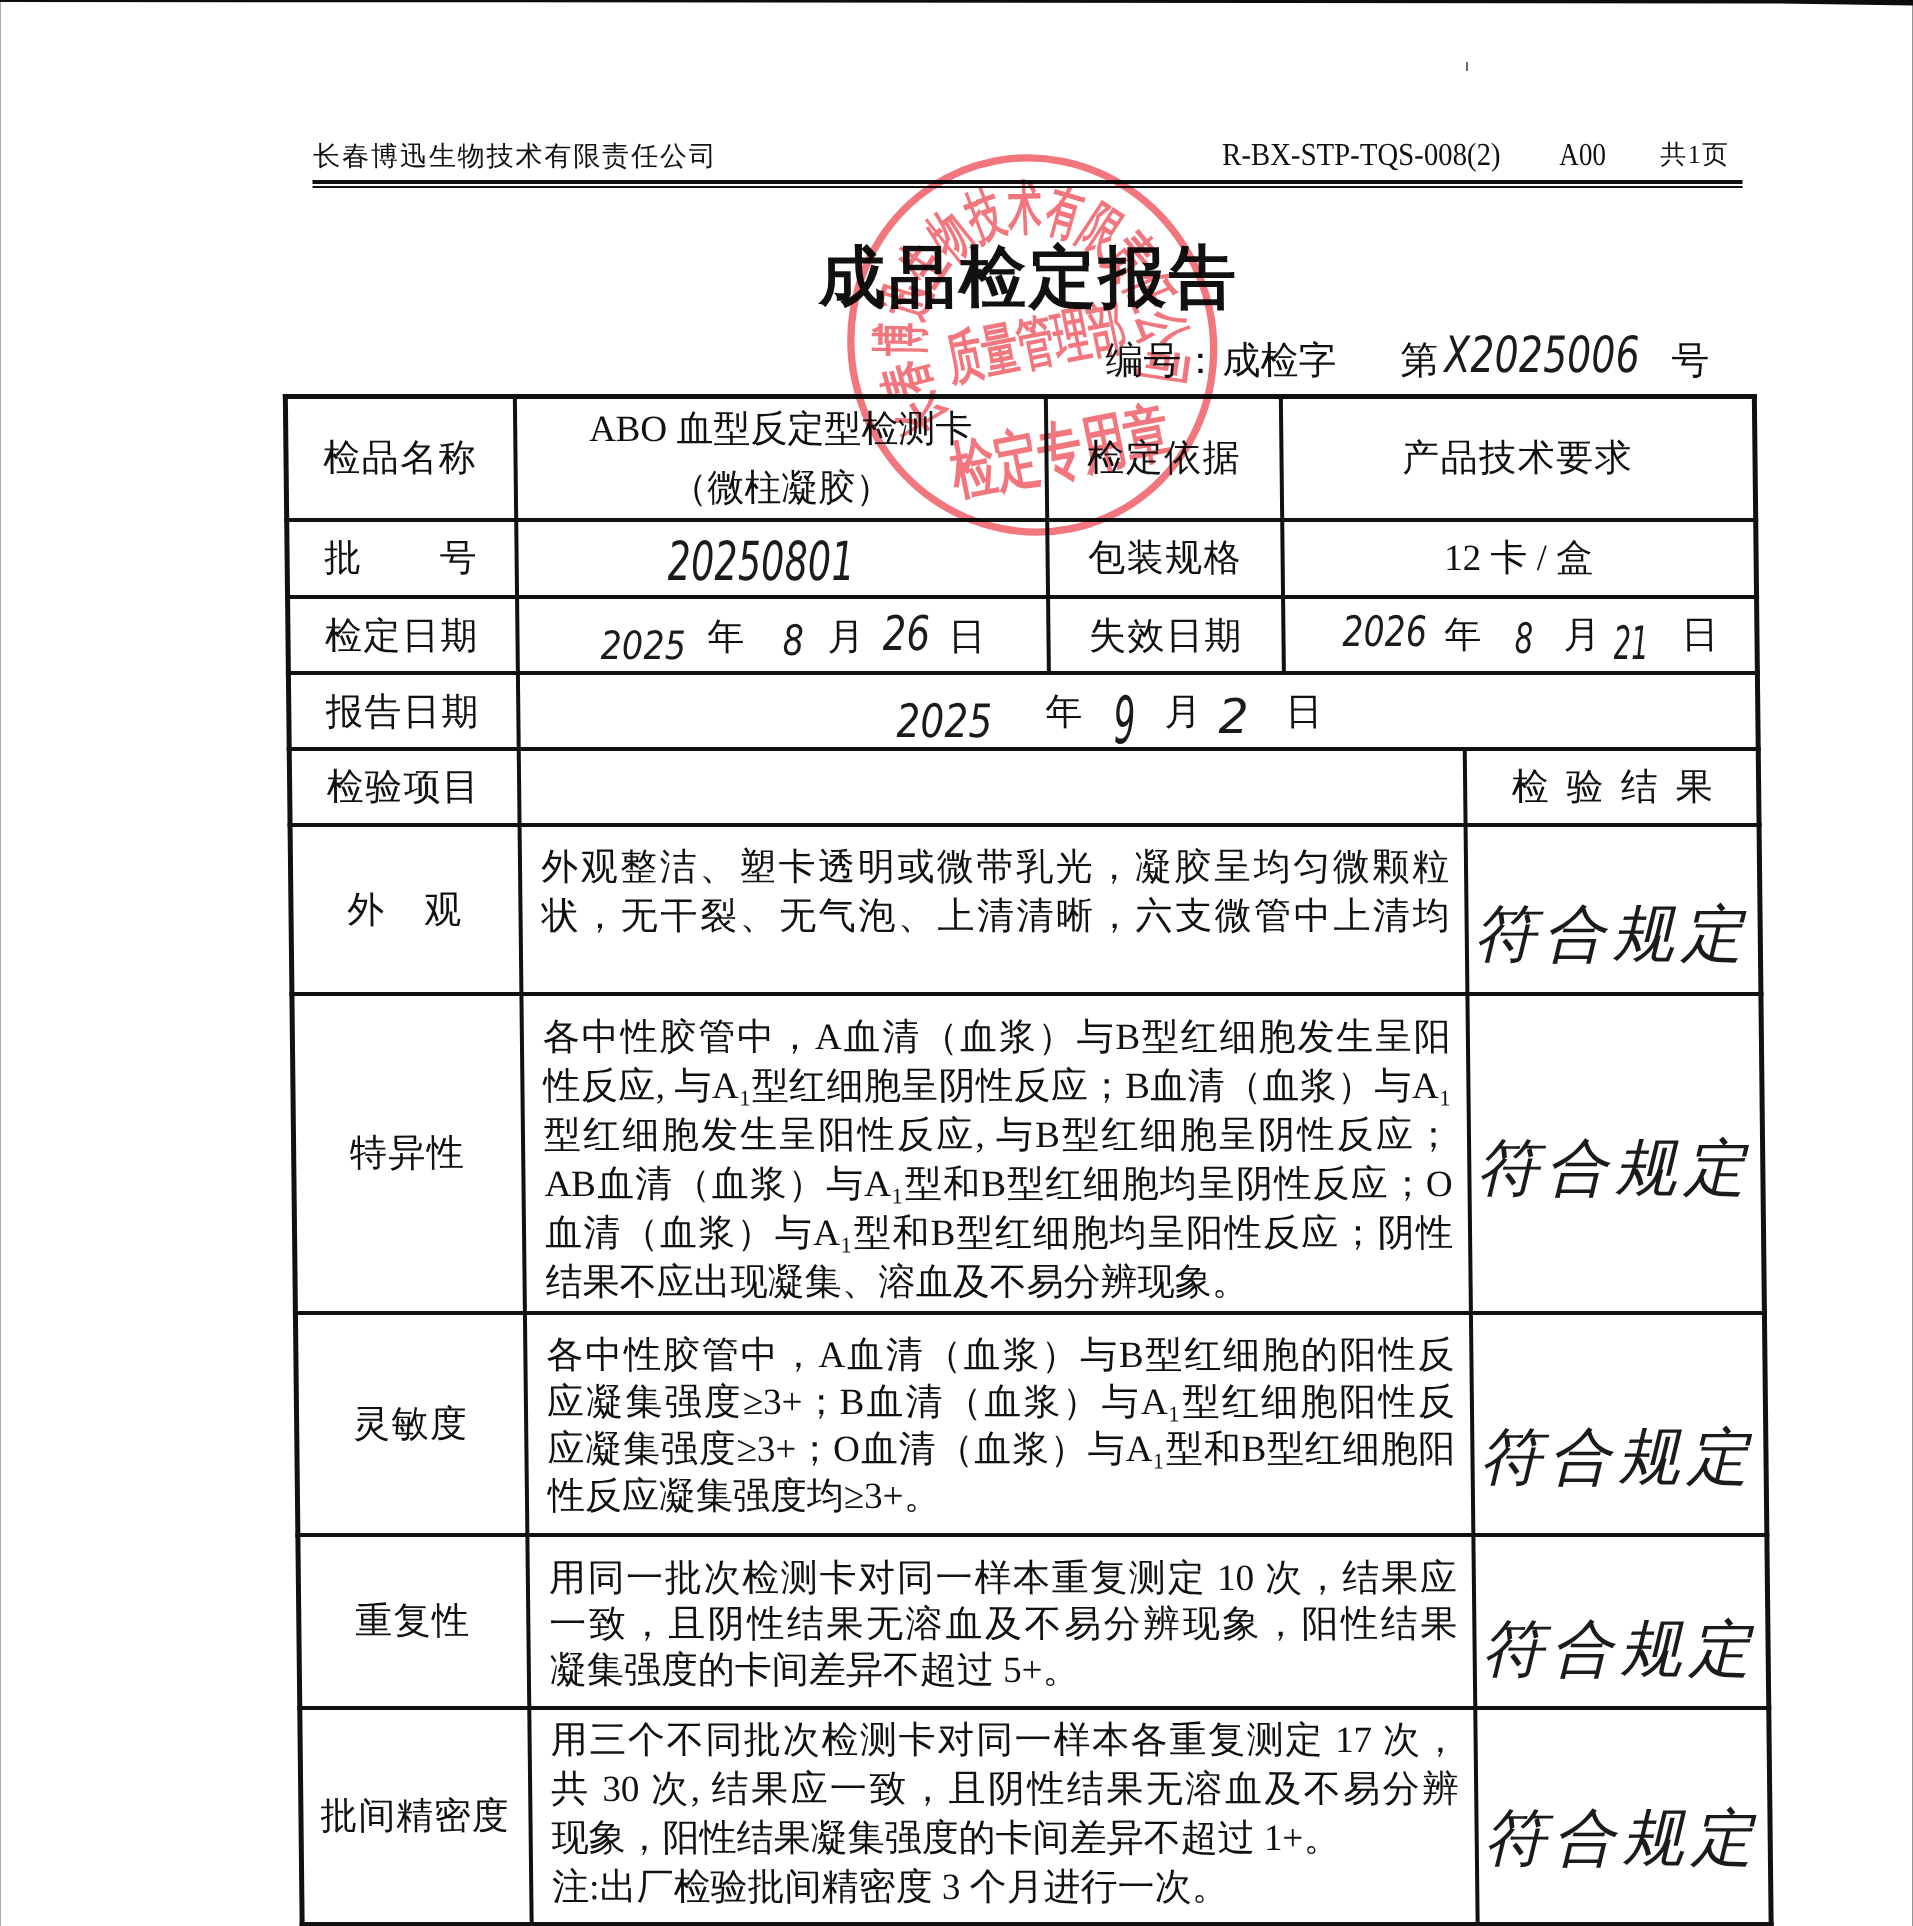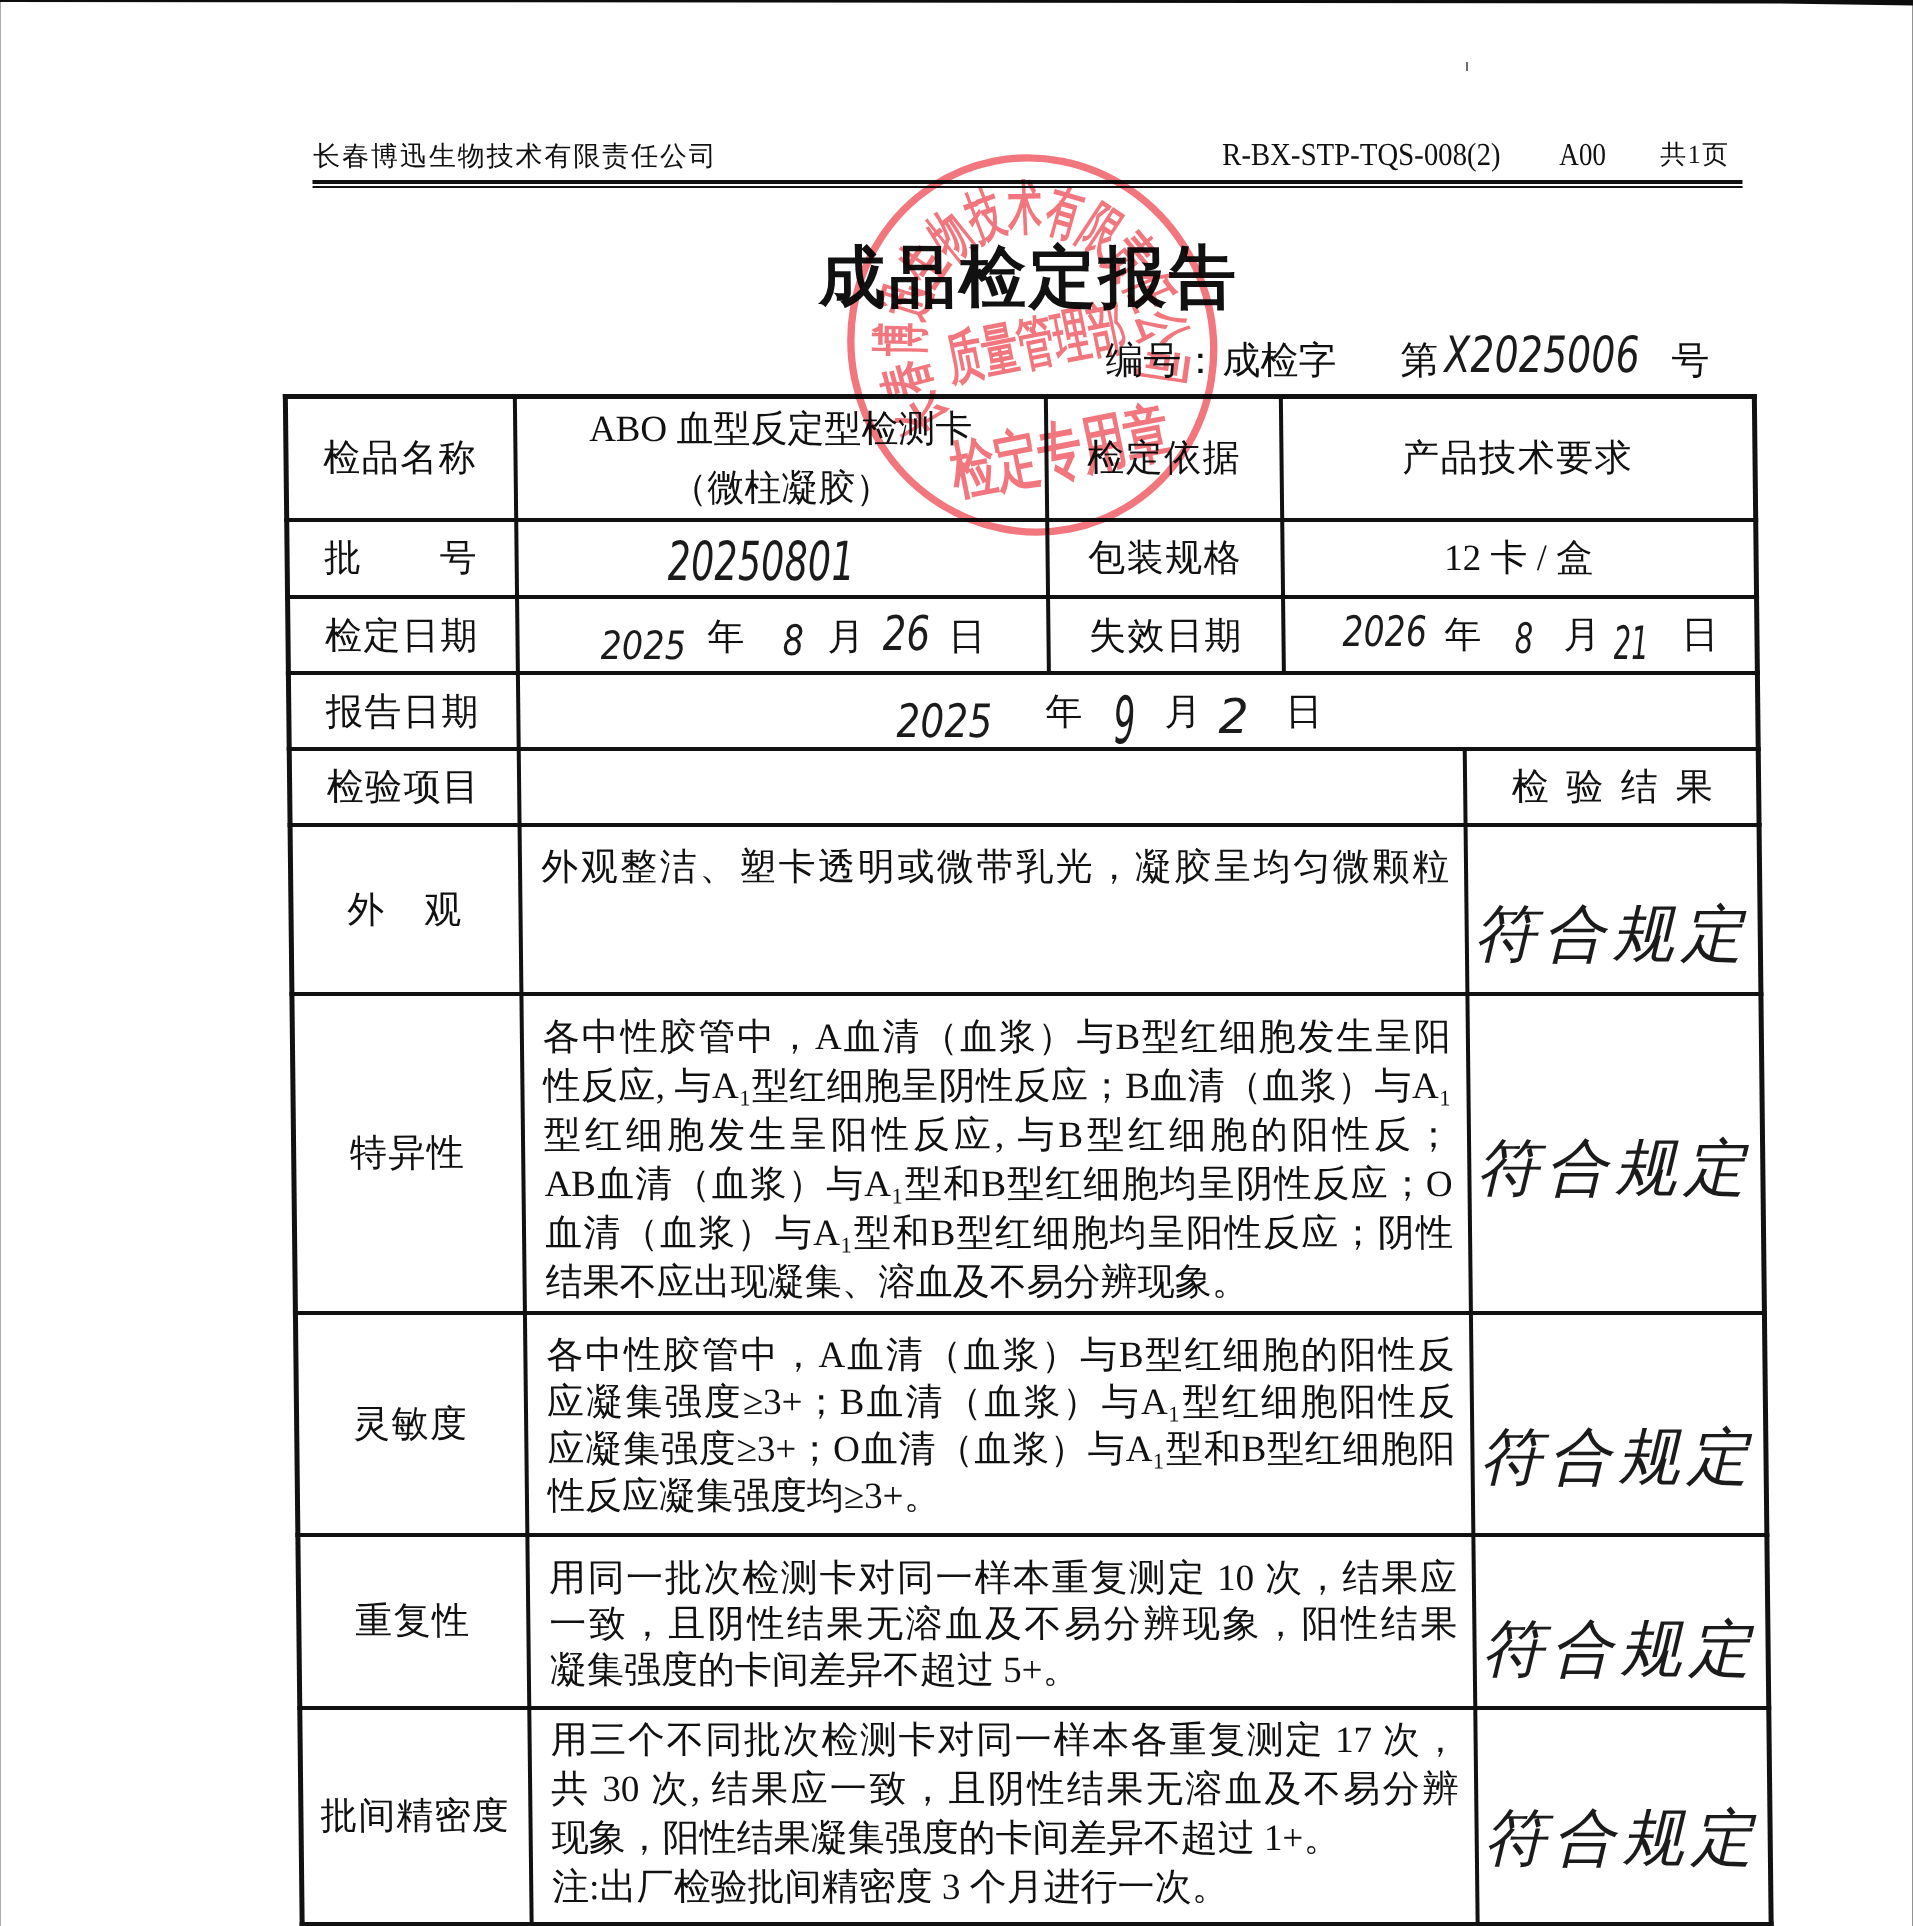--- a/index.html
+++ b/index.html
@@ -106,25 +106,26 @@
 
     <div class="cell" style="left:295px;top:825px;width:229px;height:168px;">外　观</div>
     <div class="cell" style="left:295px;top:993px;width:229px;height:319px;">特异性</div>
     <div class="cell" style="left:295px;top:1312px;width:229px;height:222px;">灵敏度</div>
     <div class="cell" style="left:295px;top:1534px;width:229px;height:173px;">重复性</div>
     <div class="cell" style="left:295px;top:1707px;width:229px;height:216px;letter-spacing:0.8px;">批间精密度</div>
     <div class="cell" style="left:295px;top:1923px;width:229px;height:119px;">稳定性</div>
 
     <div class="para" style="top:842px;--lh:49px;">
       <div class="ln">外观整洁、塑卡透明或微带乳光，凝胶呈均匀微颗粒</div>
+      <div class="ln">状，无干裂、无气泡、上清清晰，六支微管中上清均</div>
     </div>
     <div class="para" style="top:1012px;--lh:49px;">
       <div class="ln">各中性胶管中，A血清（血浆）与B型红细胞发生呈阳</div>
       <div class="ln">性反应, 与A₁型红细胞呈阴性反应；B血清（血浆）与A₁</div>
-      <div class="ln">型红细胞发生呈阳性反应, 与B型红细胞的阳性反；</div>
+      <div class="ln">型红细胞发生呈阳性反应, 与B型红细胞呈阴性反应；</div>
       <div class="ln">AB血清（血浆）与A₁型和B型红细胞均呈阴性反应；O</div>
       <div class="ln">血清（血浆）与A₁型和B型红细胞均呈阳性反应；阴性</div>
       <div class="ln short">结果不应出现凝集、溶血及不易分辨现象。</div>
     </div>
     <div class="para" style="top:1331px;--lh:47px;">
       <div class="ln">各中性胶管中，A血清（血浆）与B型红细胞的阳性反</div>
       <div class="ln">应凝集强度≥3+；B血清（血浆）与A₁型红细胞阳性反</div>
       <div class="ln">应凝集强度≥3+；O血清（血浆）与A₁型和B型红细胞阳</div>
       <div class="ln short">性反应凝集强度均≥3+。</div>
     </div>

